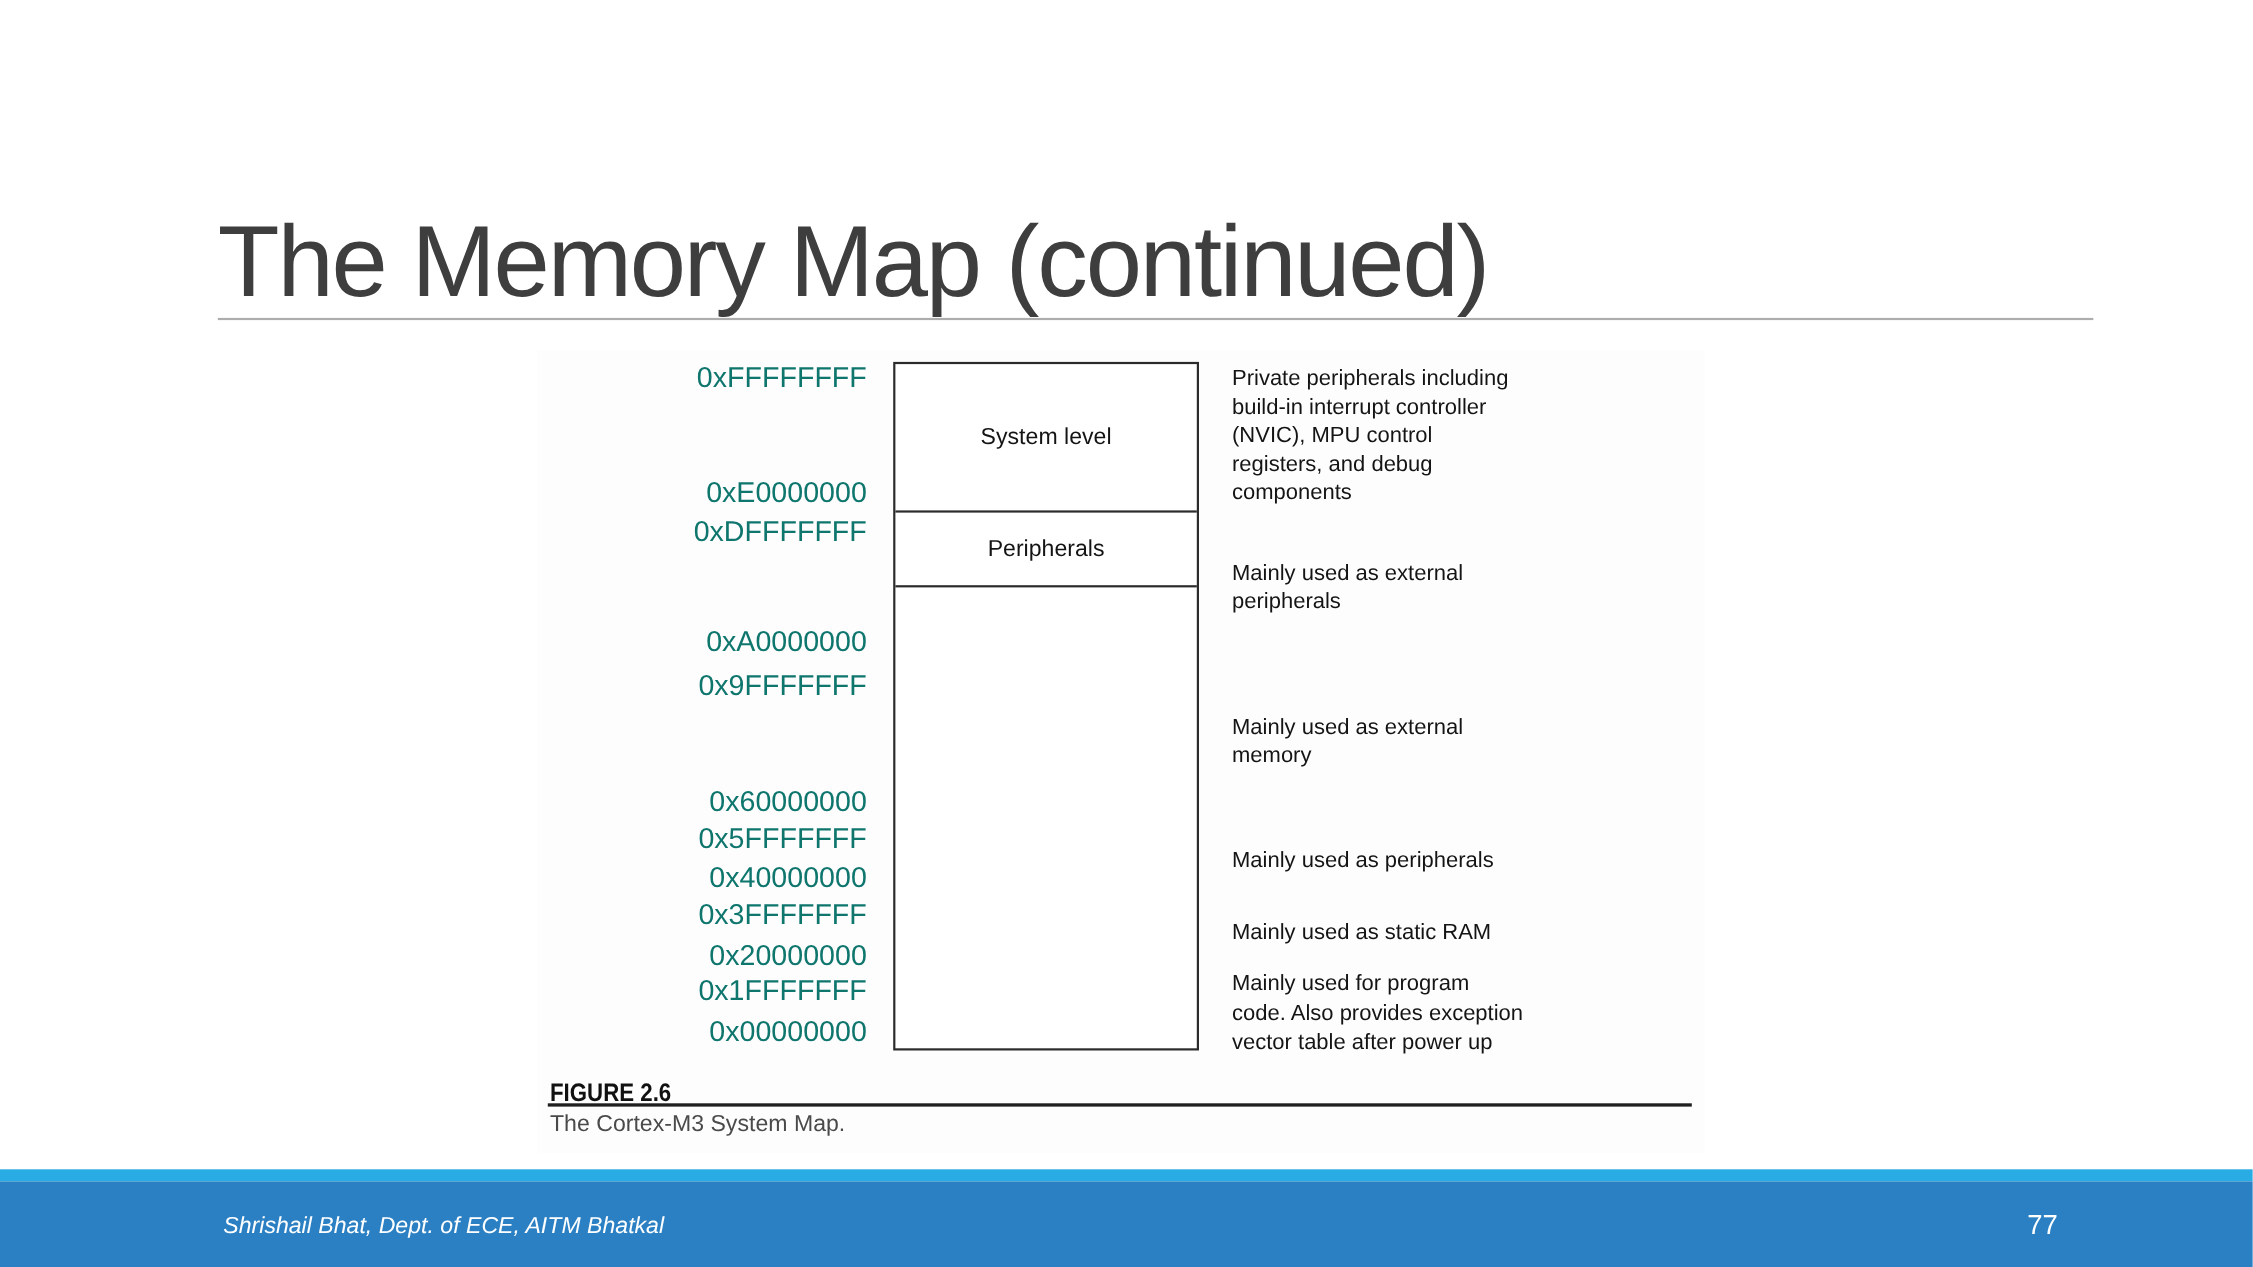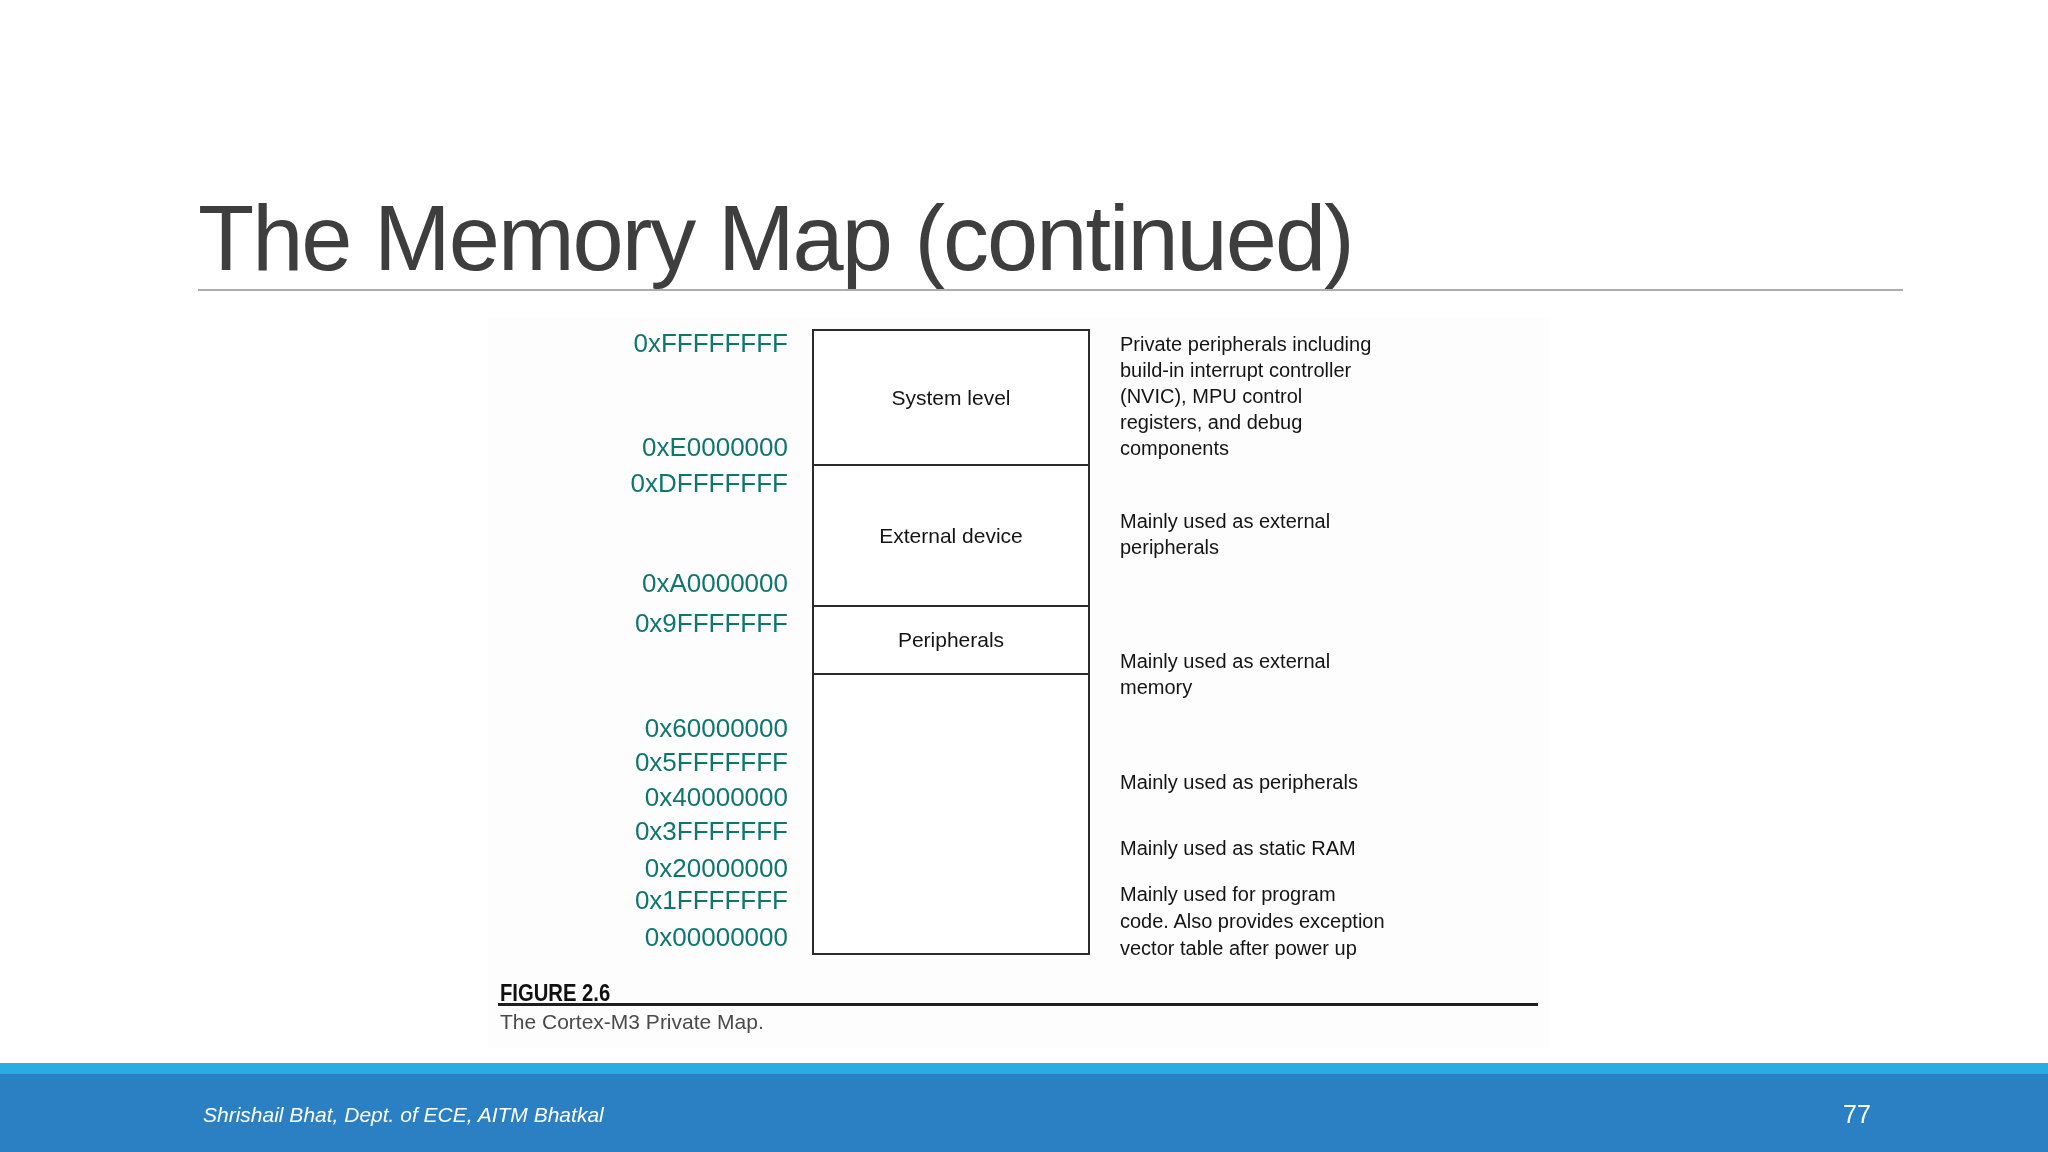--- a/index.html
+++ b/index.html
@@ -95,41 +95,40 @@
   <div class="addr a5">0x60000000</div>
   <div class="addr a6">0x5FFFFFFF</div>
   <div class="addr a7">0x40000000</div>
   <div class="addr a8">0x3FFFFFFF</div>
   <div class="addr a9">0x20000000</div>
   <div class="addr a10">0x1FFFFFFF</div>
   <div class="addr a11">0x00000000</div>
 
   <div class="membox">
     <div class="sect s0">System level</div>
-    <div class="sect s1">External device</div>
     <div class="sect s3">Peripherals</div>
   </div>
 
   <div class="desc d0">Private peripherals including
 build-in interrupt controller
 (NVIC), MPU control
 registers, and debug
 components</div>
   <div class="desc d1">Mainly used as external
 peripherals</div>
   <div class="desc d2">Mainly used as external
 memory</div>
   <div class="desc d3">Mainly used as peripherals</div>
   <div class="desc d4">Mainly used as static RAM</div>
   <div class="desc d5">Mainly used for program
 code. Also provides exception
 vector table after power up</div>
 
   <div class="fig-label">FIGURE 2.6</div>
   <div class="fig-rule"></div>
-  <div class="fig-caption">The Cortex-M3 Private Map.</div>
+  <div class="fig-caption">The Cortex-M3 System Map.</div>
 
   <div class="footer-stripe" style="background: rgb(41, 172, 227);"></div>
   <div class="footer-bar" style="background: rgb(43, 128, 196);"></div>
   <div class="credit">Shrishail Bhat, Dept. of ECE, AITM Bhatkal</div>
   <div class="pagenum">77</div>
 
 </div>
 
 </body></html>

